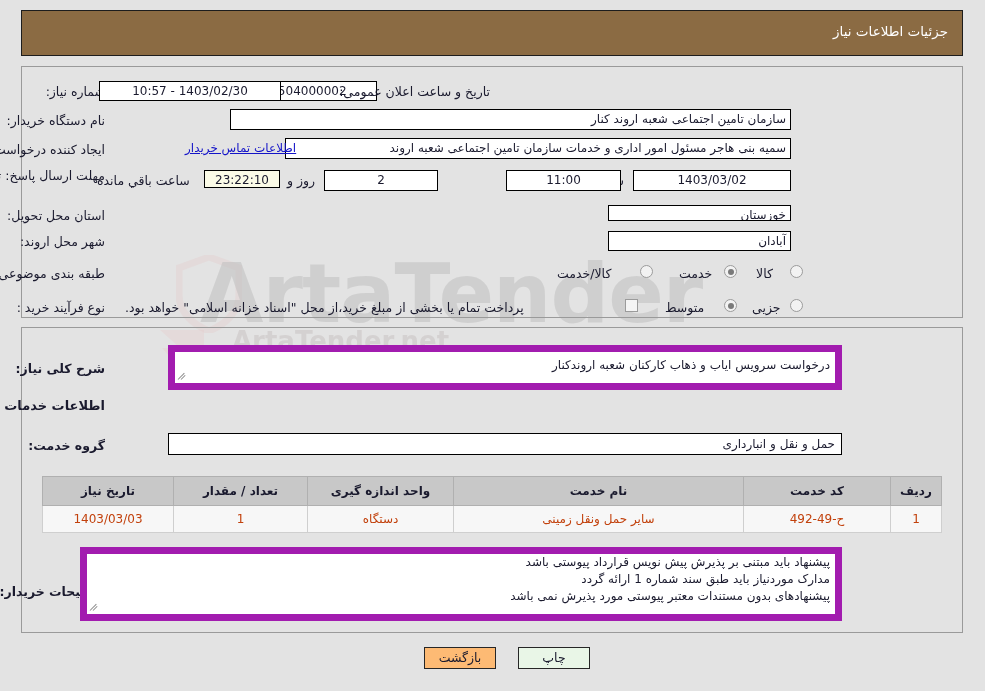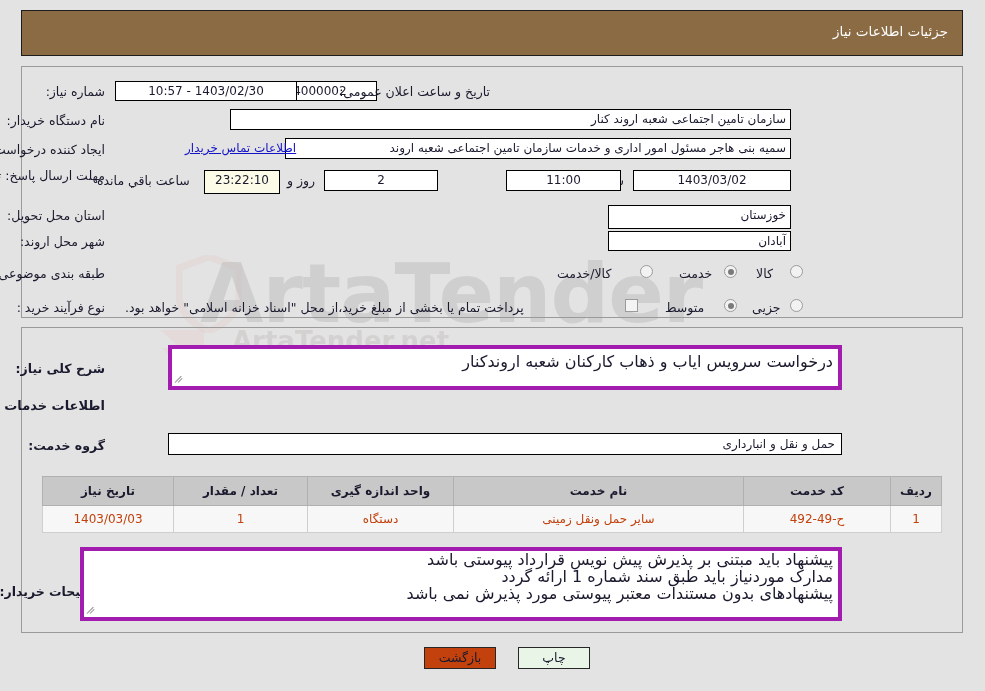--- a/index.html
+++ b/index.html
@@ -148,24 +148,24 @@
     background: #f4f4f4;
     border: 1px solid #9b9b9b;
     box-sizing: border-box;
     z-index: 3;
   }
 
   
   .ta {
     position: absolute;
     background: #ffffff;
-    border: 4px solid #a21caf;
-    box-sizing: border-box;
-    z-index: 3;
-    font-size: 16px;
+    border: 7px solid #a21caf;
+    box-sizing: border-box;
+    z-index: 3;
+    font-size: 12px;
     color: #1a1a2e;
     padding: 5px 5px 0 5px;
     text-align: right;
     line-height: 16px;
     overflow: hidden;
   }
   .ta .grip {
     position: absolute;
     left: 2px; bottom: 1px;
     width: 12px; height: 12px;
@@ -212,21 +212,21 @@
     border: 1px solid #262626;
     box-sizing: border-box;
     font-size: 12.5px;
     text-align: center;
     cursor: pointer;
     z-index: 3;
     color: #1a1a2e;
     line-height: 20px;
   }
   #btn-print  { left: 518px; top: 647px; width: 72px; height: 22px; background: #e9f6e7; }
-  #btn-back   { left: 424px; top: 647px; width: 72px; height: 22px; background: #c2410c; }
+  #btn-back   { left: 424px; top: 647px; width: 72px; height: 22px; background: #fdba74; }
 </style>
 </head>
 <body>
 
 <div id="watermark">
   <div class="wm-top">ArtaTender.net</div>
   <svg class="wm-arrow" viewBox="0 0 80 66">
     <path d="M8 6 L52 6 L52 24 L70 24 L40 58 L10 24 L28 24 Z" fill="#e8c6c6"></path>
   </svg>
   <svg class="wm-shield" viewBox="0 0 66 78">
@@ -238,40 +238,40 @@
 <div id="page-header">
   <div class="title">جزئیات اطلاعات نیاز</div>
 </div>
 
 <div class="panel" id="panel-top"></div>
 
 <div class="lbl" style="right:880px; top:84px;">شماره نیاز:</div>
 <div class="box center" style="right:608px; top:81px; width:183px; height:20px; line-height:18px;">1103090504000002</div>
 
 <div class="lbl" style="right:495px; top:84px;">تاریخ و ساعت اعلان عمومی:</div>
-<div class="box center" style="right:704px; top:81px; width:182px; height:20px; line-height:18px; left:115px; right:auto;">1403/02/30 - 10:57</div>
+<div class="box center" style="right:704px; top:81px; width:182px; height:20px; line-height:18px; left:99px; right:auto;">1403/02/30 - 10:57</div>
 
 <div class="lbl" style="right:880px; top:113px;">نام دستگاه خریدار:</div>
 <div class="box right" style="left:230px; top:109px; width:561px; height:21px; line-height:19px;">سازمان تامین اجتماعی شعبه اروند کنار</div>
 
 <div class="lbl" style="right:880px; top:142px;">ایجاد کننده درخواست:</div>
 <div class="box right" style="left:285px; top:138px; width:506px; height:21px; line-height:19px;">سمیه بنی هاجر مسئول امور اداری و خدمات سازمان تامین اجتماعی شعبه اروند</div>
 <a class="link" style="left:185px; top:141px;" href="#">اطلاعات تماس خریدار</a>
 
 <div class="lbl" style="right:880px; top:168px; line-height:15px; text-align:right;">مهلت ارسال پاسخ: تا تاریخ:</div>
 <div class="box center" style="left:633px; top:170px; width:158px; height:21px; line-height:19px;">1403/03/02</div>
 <div class="lbl" style="left:590px; top:173px;text-align:right;">ساعت</div>
 <div class="box center" style="left:466px; top:170px; width:115px; height:21px; line-height:19px;margin-left:40px;">11:00</div>
 <div class="box center" style="left:324px; top:170px; width:114px; height:21px; line-height:19px;">2</div>
 <div class="lbl" style="left:287px; top:173px;">روز و</div>
-<div class="box center cream" style="left:204px; top:170px; width:76px; height:24px; line-height:19px;">23:22:10</div>
+<div class="box center cream" style="left:204px; top:170px; width:76px; height:18px; line-height:19px;">23:22:10</div>
 <div class="lbl" style="left:97px; top:173px;">ساعت باقي مانده</div>
 
 <div class="lbl" style="right:880px; top:208px;">استان محل تحویل:</div>
-<div class="box right" style="left:608px; top:205px; width:183px; height:24px; line-height:18px;padding-left:8px;">خوزستان</div>
+<div class="box right" style="left:608px; top:205px; width:183px; height:16px; line-height:18px;padding-left:8px;">خوزستان</div>
 
 <div class="lbl" style="right:880px; top:234px;">شهر محل اروند:</div>
 <div class="box right" style="left:608px; top:231px; width:183px; height:20px; line-height:18px;">آبادان</div>
 
 <div class="lbl" style="right:880px; top:266px;">طبقه بندی موضوعی:</div>
 <div class="radio" style="left:790px; top:265px;"></div>
 <div class="lbl" style="left:756px; top:266px;">کالا</div>
 <div class="radio sel" style="left:724px; top:265px;"></div>
 <div class="lbl" style="left:679px; top:266px;">خدمت</div>
 <div class="radio" style="left:640px; top:265px;"></div>

